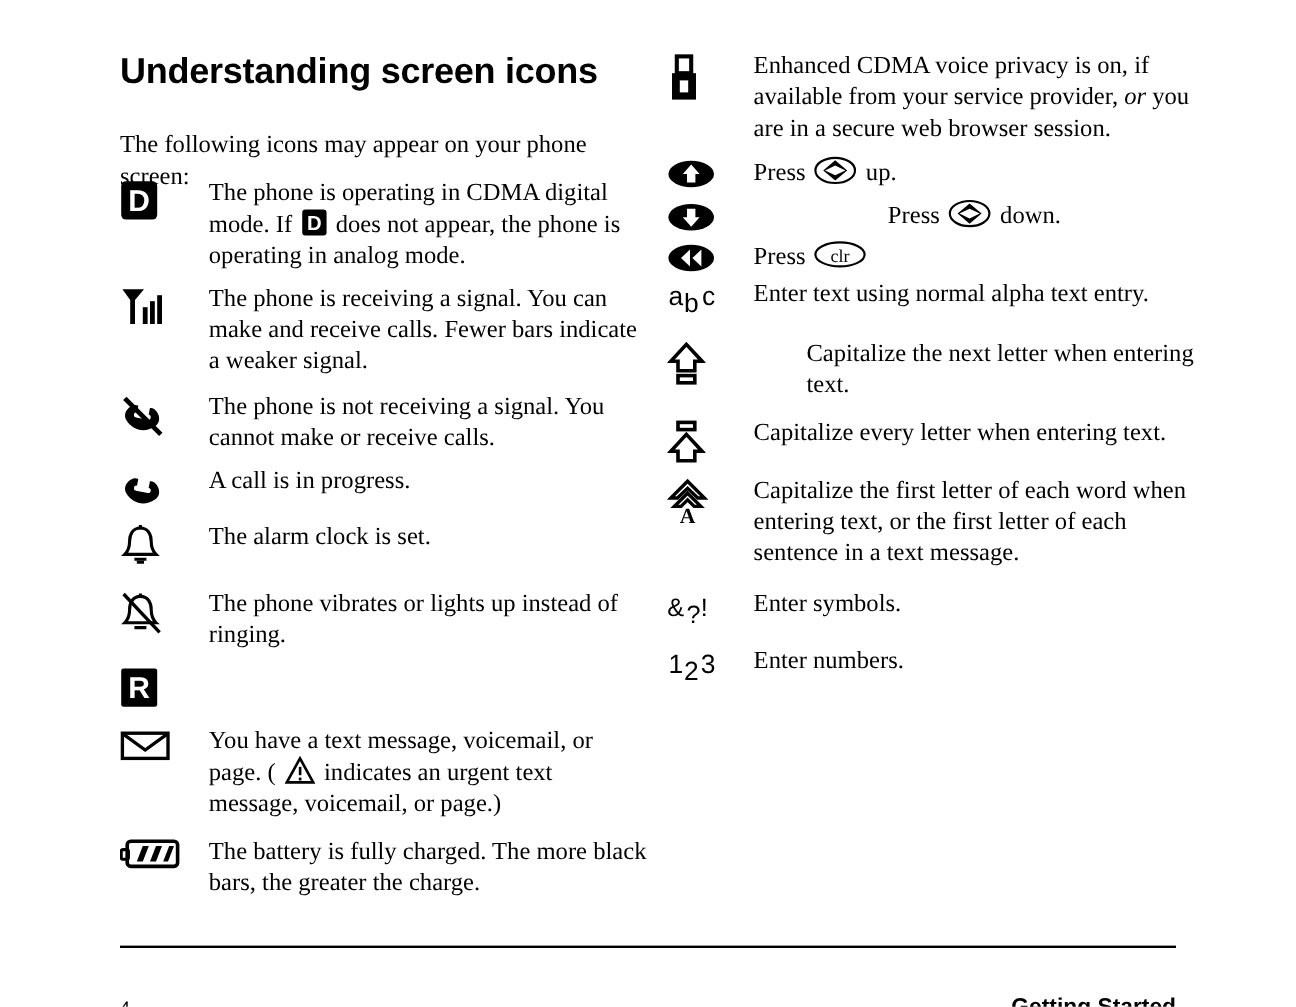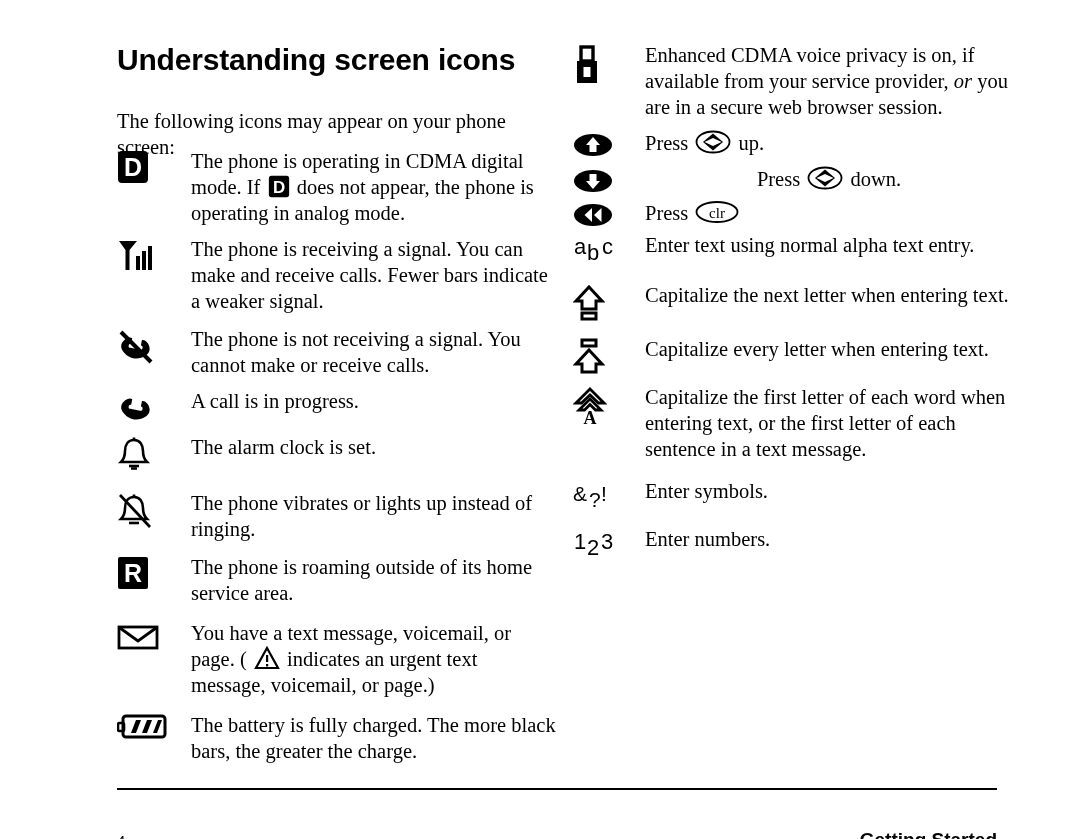--- a/index.html
+++ b/index.html
@@ -7,21 +7,21 @@
   body{
     width:1080px;height:839px;
     background:#ffffff;
     font-family:"Liberation Serif", serif;
     color:#000000;
     overflow:hidden;
     position:relative;
   }
   .page{
     position:absolute;
-    left:17px;top:0;width:979px;height:839px;
+    left:0;top:0;width:979px;height:839px;
   }
 
   
   .page-title{
     font-family:"Liberation Sans", sans-serif;
     font-weight:bold;
     font-size:30px;
     letter-spacing:-0.2px;
     margin:0;
     padding:0;
@@ -181,21 +181,20 @@
       <div class="desc">The phone vibrates or lights up instead of ringing.</div>
     </div>
 
     <div class="row" style="margin-top:12px;">
       <div class="icon-cell">
         <svg width="32" height="34" viewBox="0 0 32 34" aria-hidden="true">
           <rect x="1" y="1" width="30" height="32" rx="2" fill="#000"></rect>
           <text x="16" y="26" font-family="Liberation Sans, sans-serif" font-size="25" font-weight="bold" fill="#fff" text-anchor="middle">R</text>
         </svg>
       </div>
-      <div class="desc">The phone is roaming outside of its home service area.</div>
     </div>
 
     <div class="row" style="margin-top:14px;">
       <div class="icon-cell">
         <svg width="42" height="30" viewBox="0 0 42 30" aria-hidden="true">
           <rect x="2" y="5" width="38" height="21" fill="none" stroke="#000" stroke-width="2.8"></rect>
           <path d="M3 6 L21 19 L39 6" fill="none" stroke="#000" stroke-width="2.8"></path>
         </svg>
       </div>
       <div class="desc">
@@ -289,21 +288,21 @@
       <div class="icon-cell">
         <svg width="46" height="30" viewBox="0 0 46 30" aria-hidden="true">
           <text x="1" y="20" font-family="Liberation Sans, sans-serif" font-size="22" fill="#000">a</text>
           <text x="14" y="26" font-family="Liberation Sans, sans-serif" font-size="22" fill="#000">b</text>
           <text x="29" y="20" font-family="Liberation Sans, sans-serif" font-size="22" fill="#000">c</text>
         </svg>
       </div>
       <div class="desc">Enter text using normal alpha text entry.</div>
     </div>
 
-    <div class="row" style="margin-top:18px;">
+    <div class="row" style="margin-top:18px;gap:44px;">
       <div class="icon-cell">
         <svg width="32" height="38" viewBox="0 0 32 38" aria-hidden="true">
           <path d="M16 3 L29 17 H23 V25 H9 V17 H3 Z" fill="none" stroke="#000" stroke-width="3"></path>
           <rect x="9" y="29" width="14" height="6" fill="none" stroke="#000" stroke-width="3"></rect>
         </svg>
       </div>
       <div class="desc">Capitalize the next letter when entering text.</div>
     </div>
 
     <div class="row" style="margin-top:14px;">

